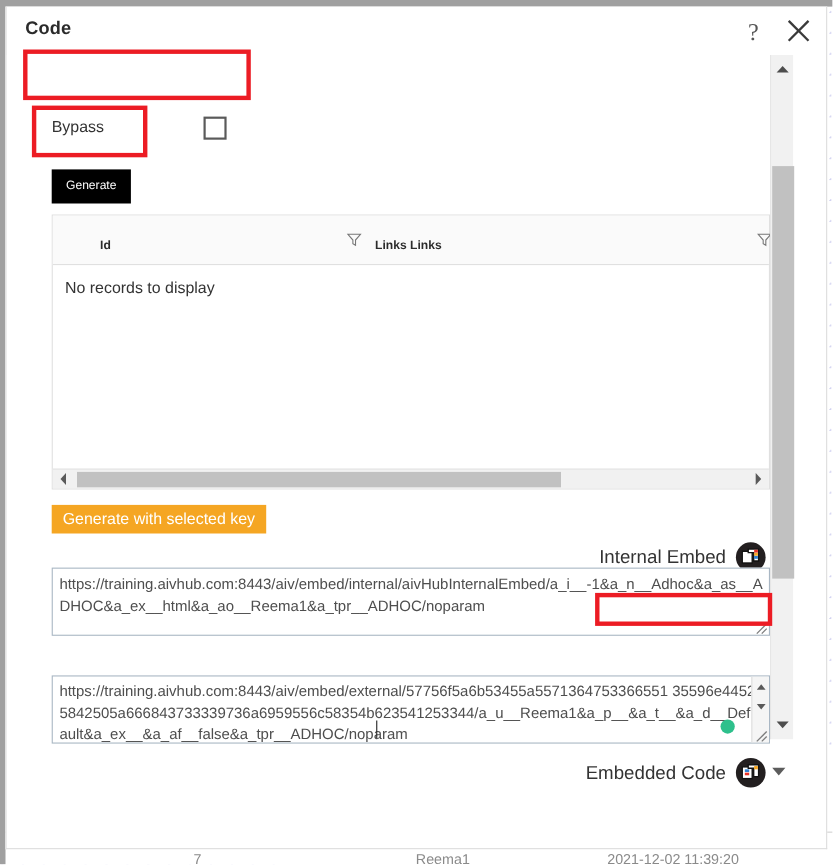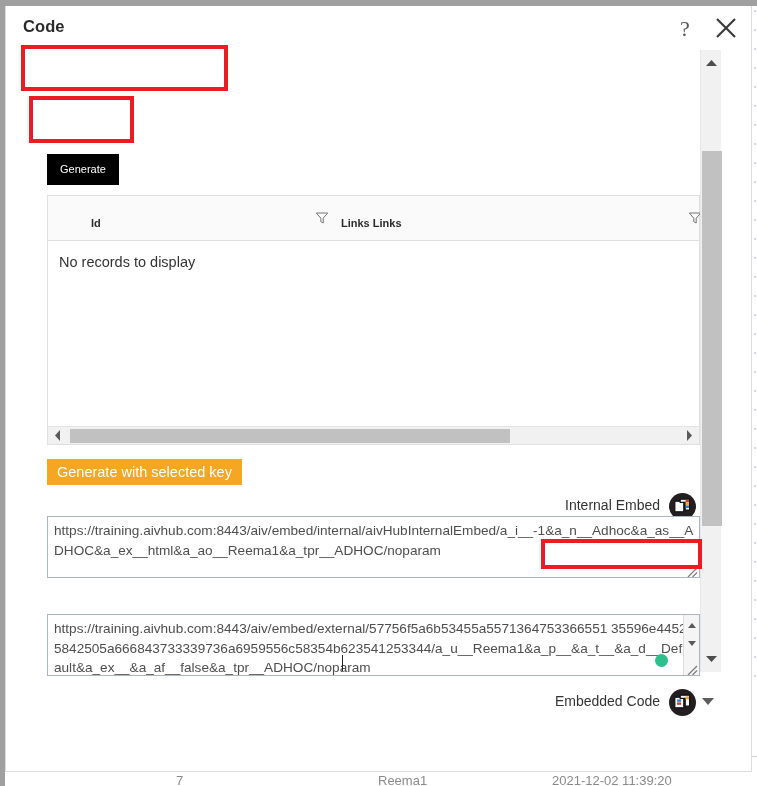--- a/index.html
+++ b/index.html
@@ -257,21 +257,21 @@
     position: absolute;
     height: 28px;
   }
   .el-internal { left: 430px; top: 443px; width: 264px; }
   .el-external { left: 430px; top: 541px; width: 264px; }
   .el-code     { left: 430px; top: 639px; width: 264px; }
 
   .embed-label {
     position: absolute;
     right: 40px; top: 4px;
-    font-size: 14px;
+    font-size: 17px;
     color: #333;
     white-space: nowrap;
   }
   .copy-icon {
     position: absolute;
     right: 4px; top: 0px;
     width: 27px; height: 27px;
     border-radius: 50%;
     background: #231f20;
     cursor: pointer;
@@ -423,20 +423,24 @@
         <div class="close-btn">
           <svg width="26" height="26" viewBox="0 0 26 26" aria-hidden="true">
             <line x1="4" y1="4" x2="22" y2="22" stroke="#3a3a3a" stroke-width="2.1"></line>
             <line x1="22" y1="4" x2="4" y2="22" stroke="#3a3a3a" stroke-width="2.1"></line>
           </svg>
         </div>
       </div>
 
       <div class="modal-body">
 
+        <div class="bypass-row">
+          <span class="bypass-label">Bypass</span>
+          <span class="bypass-check"></span>
+        </div>
 
         <button class="btn-generate">Generate</button>
 
         <div class="grid">
           <div class="grid-header">
             <div class="gh-cell gh-id">Id</div>
             <div class="gh-filter ghf-1">
               <svg width="14" height="14" viewBox="0 0 14 14" aria-hidden="true">
                 <path d="M1.3 2 H12.7 L8.2 7.2 V12 L5.8 10.6 V7.2 Z" fill="none" stroke="#777" stroke-width="1"></path>
               </svg>

